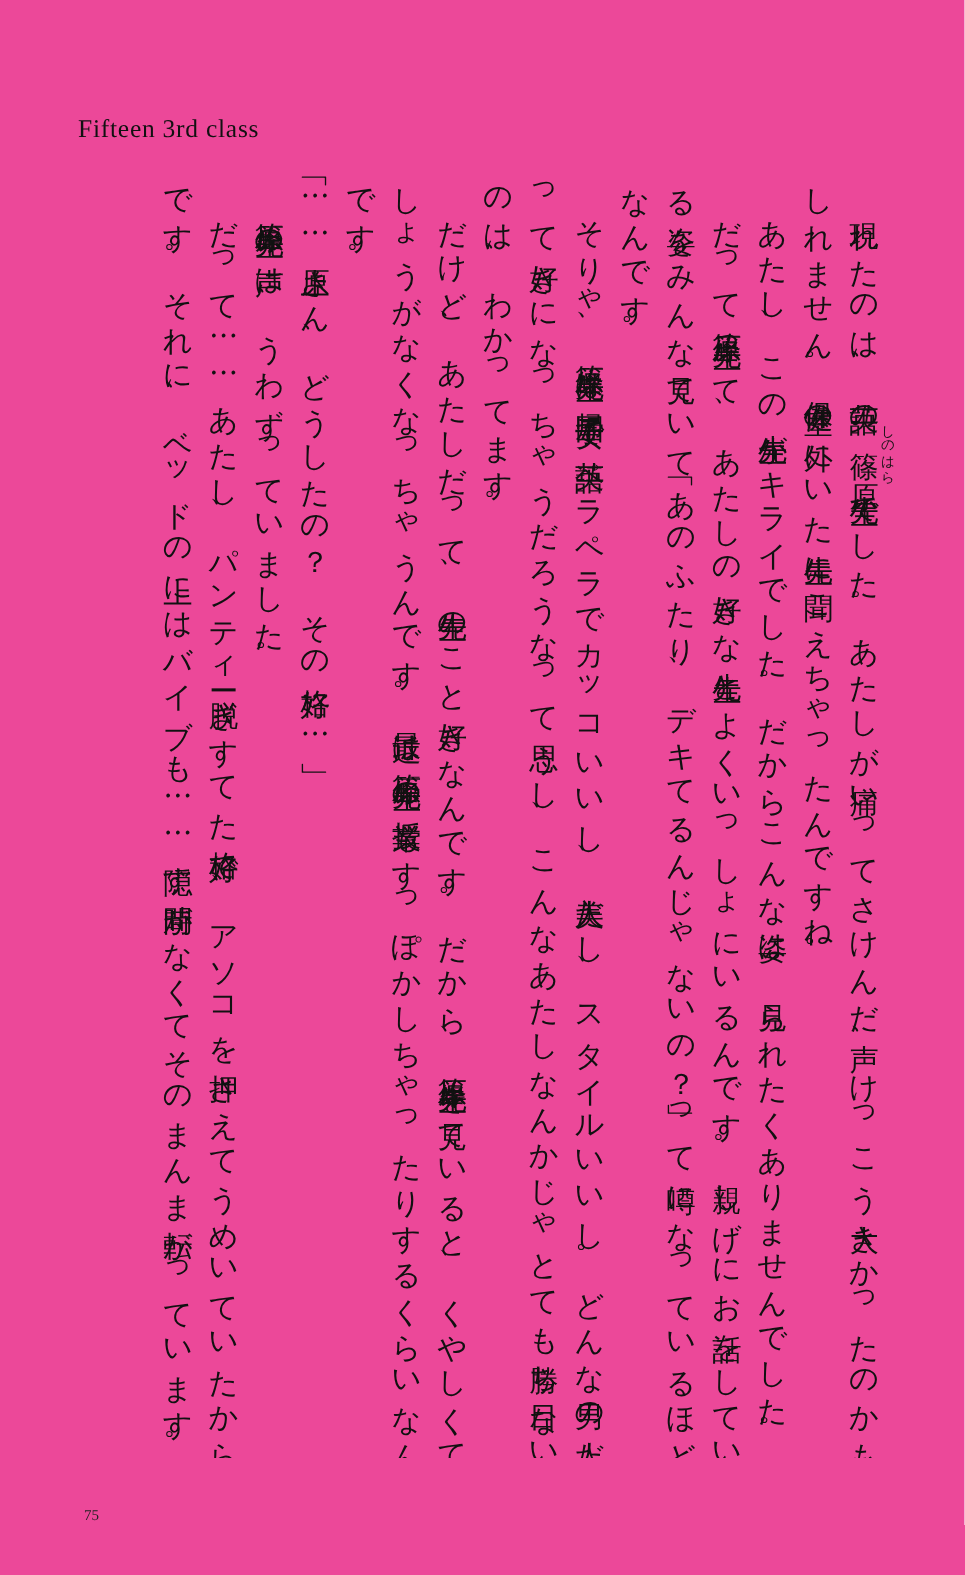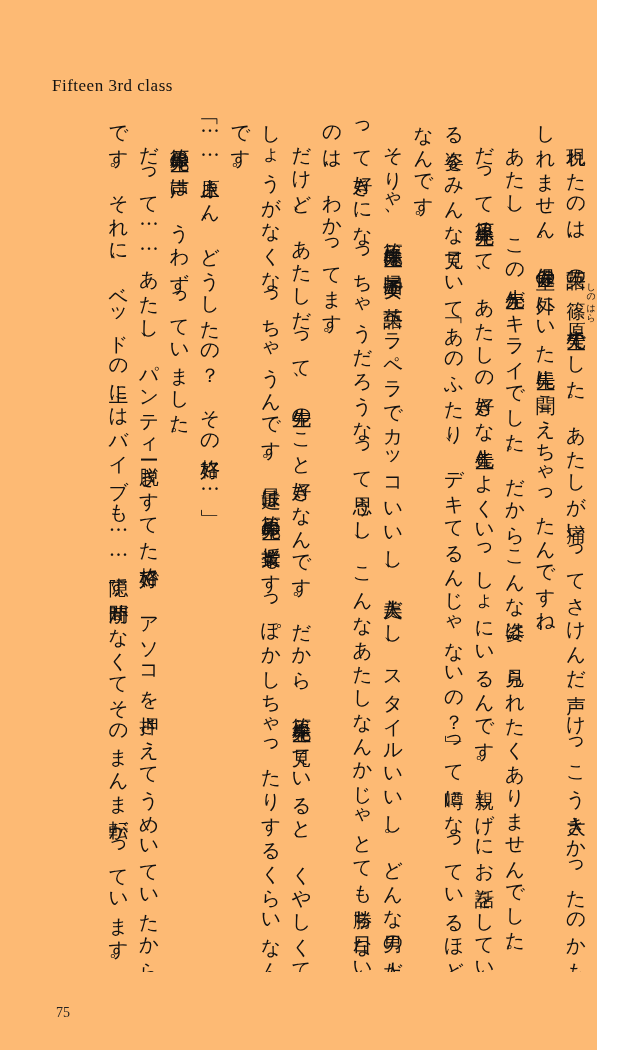--- a/index.html
+++ b/index.html
@@ -2,23 +2,23 @@
 <html><head>
 <meta charset="utf-8">
 <style>
   html, body {
     margin: 0;
     padding: 0;
     background: #ffffff;
   }
   .page {
     position: relative;
-    width: 597px;
+    width: 643px;
     height: 1050px;
-    background: #fdba74;
+    background: #ec4899;
     overflow: hidden;
     font-family: "Liberation Serif", serif;
     color: #1a1a1a;
     text-decoration: underline;
   }
   .header {
     position: absolute;
     top: 76px;
     left: 52px;
     font-family: "Liberation Serif", serif;
@@ -57,21 +57,21 @@
   rt {
     font-size: 9px;
     letter-spacing: 0px;
     line-height: 1;
   }
   .page-number {
     position: absolute;
     left: 56px;
     top: 1005px;
     font-family: "Liberation Serif", serif;
-    font-size: 14px;
+    font-size: 10px;
     color: #222222;
   }
 </style>
 </head>
 <body>
 
 <div class="page">
 
   <div class="header">Fifteen 3rd class</div>
 

